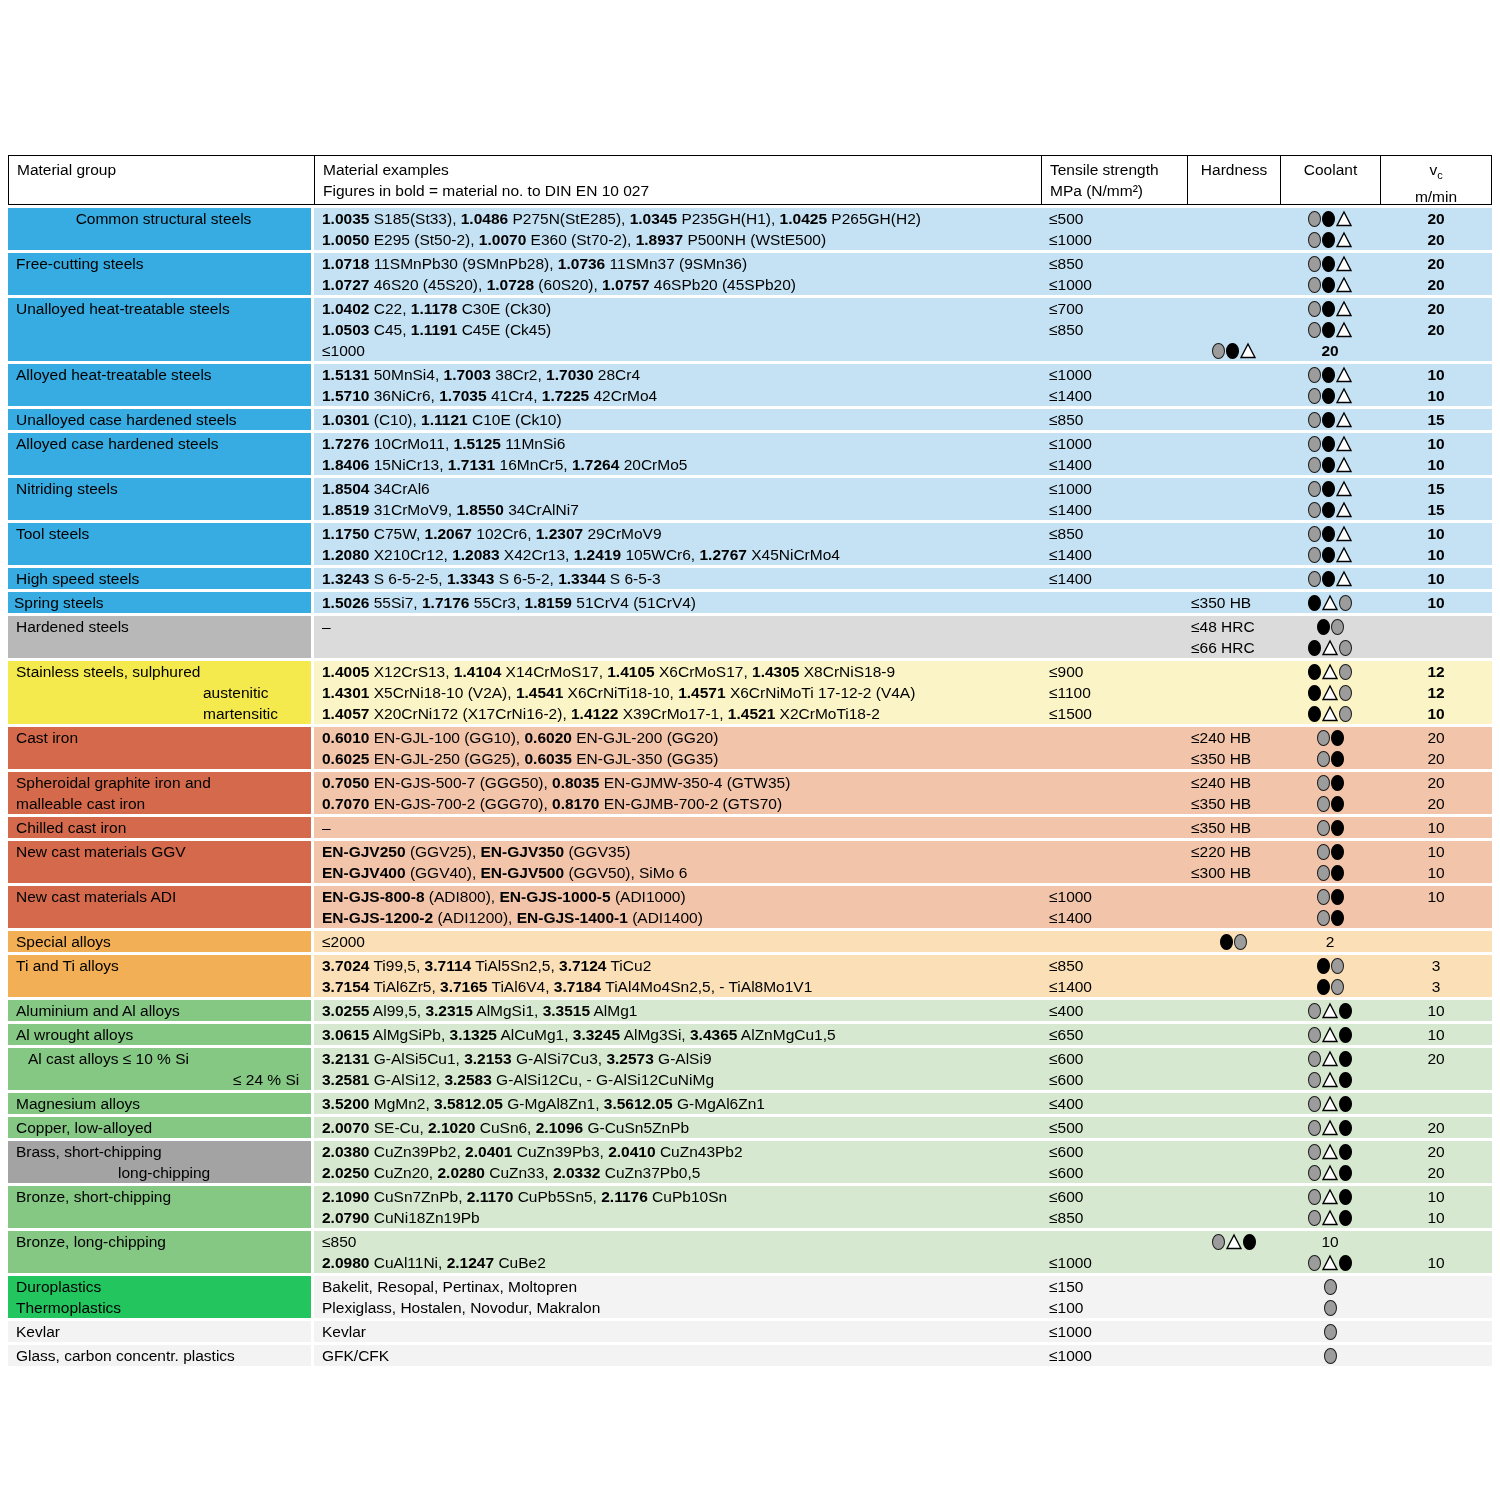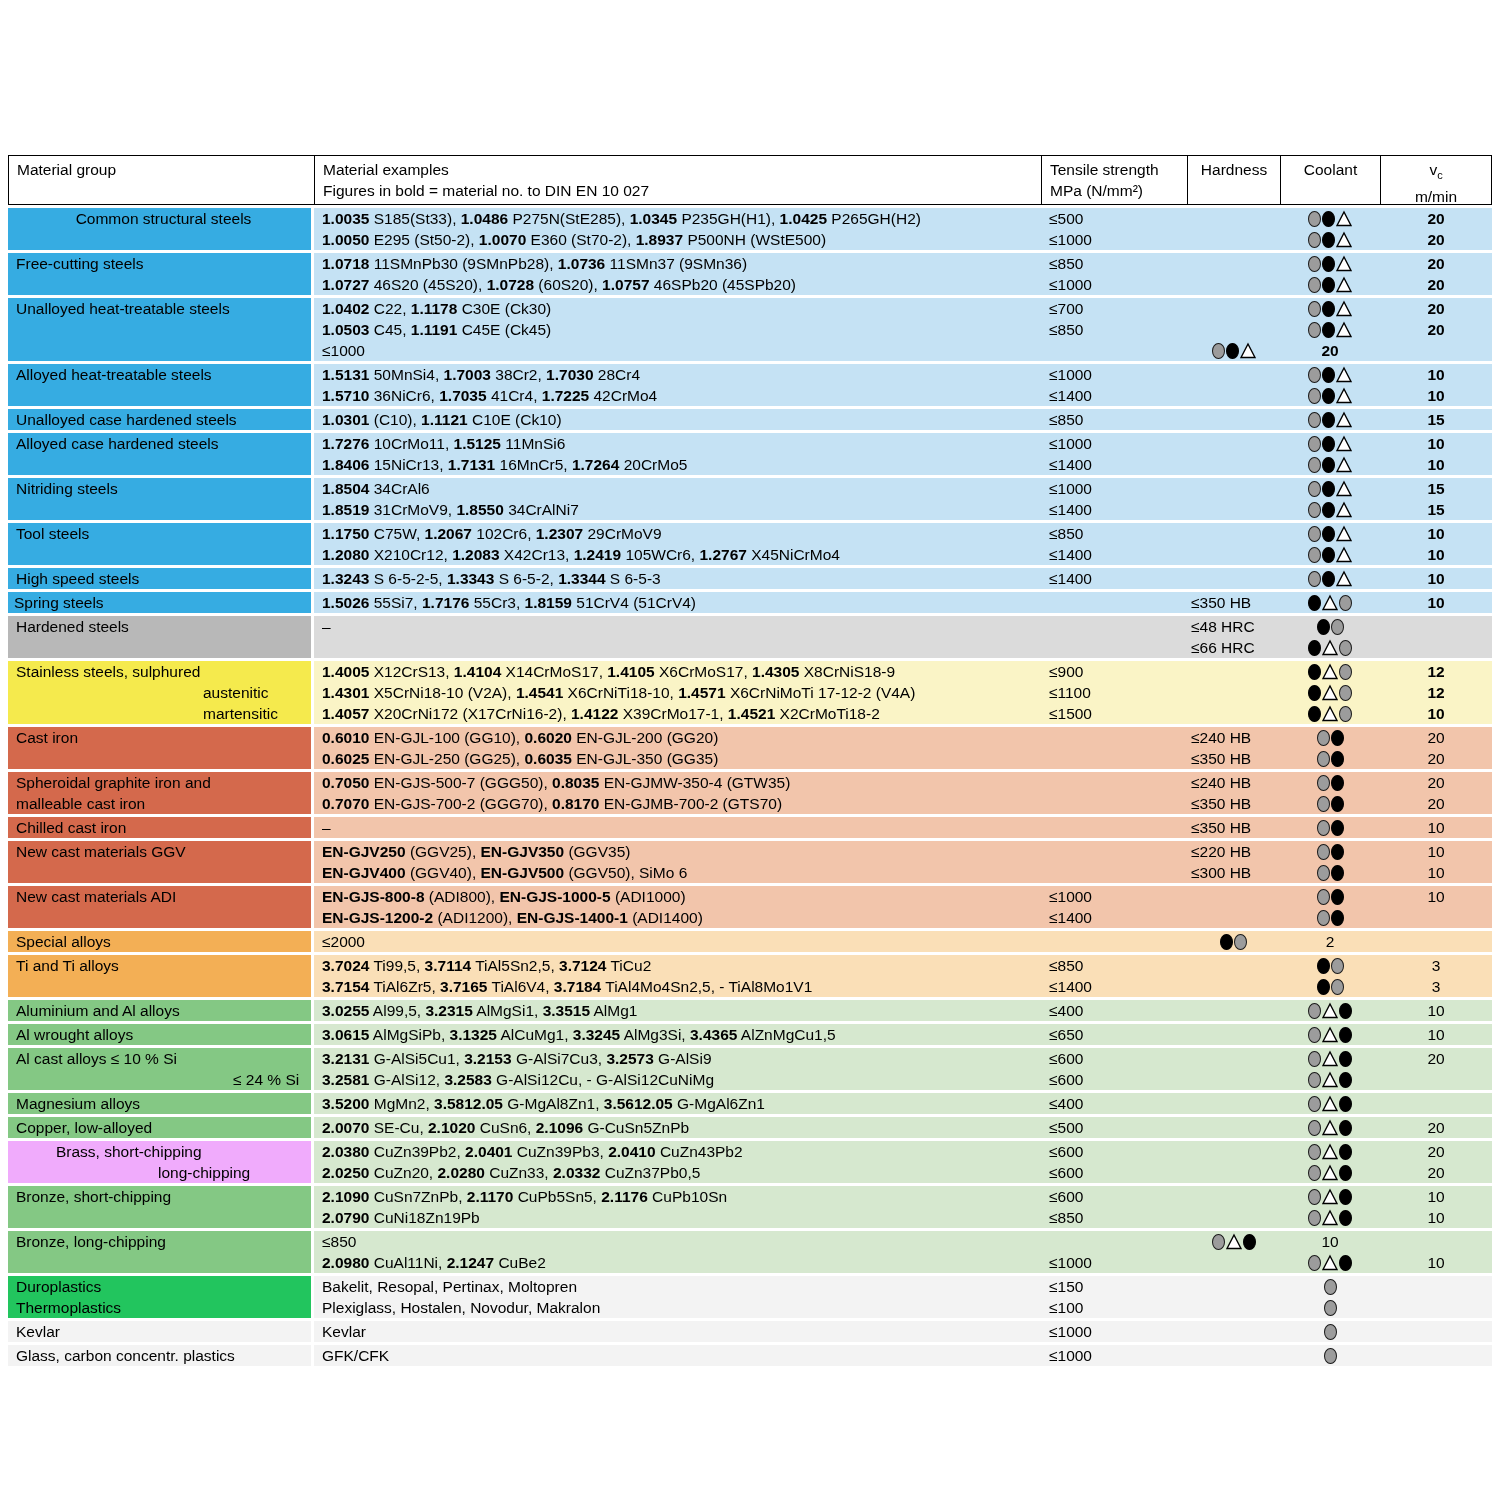--- a/index.html
+++ b/index.html
@@ -646,21 +646,21 @@
                 <polygon points="8,2 15,15.5 1,15.5" fill="#ffffff" stroke="#000" stroke-width="1.4"></polygon>
               </svg>
               <span class="circ black"></span>
             </div>
             <div class="cell vc">10</div>
           </div>
         </div>
       </div>
       <div class="band">
         <div class="label-cell" style="background: rgb(132, 200, 132);">
-          <div class="label-line" style="padding-left: 8px;">Al cast alloys ≤ 10 % Si</div>
+          <div class="label-line" style="padding-left: 8px; margin-left: 12px;">Al cast alloys ≤ 10 % Si</div>
           <div class="label-line" style="padding-left: 225px;">≤ 24 % Si</div>
         </div>
         <div class="rows" style="background: rgb(214, 232, 207);">
           <div class="row">
             <div class="cell ex"><span class="b">3.2131</span><span> G-AlSi5Cu1, </span><span class="b">3.2153</span><span> G-AlSi7Cu3, </span><span class="b">3.2573</span><span> G-AlSi9</span></div>
             <div class="cell ts">≤600</div>
             <div class="cell hd"></div>
             <div class="cell cl">
               <span class="circ gray"></span>
               <svg width="16" height="17" class="tri">
@@ -719,21 +719,21 @@
               <svg width="16" height="17" class="tri">
                 <polygon points="8,2 15,15.5 1,15.5" fill="#ffffff" stroke="#000" stroke-width="1.4"></polygon>
               </svg>
               <span class="circ black"></span>
             </div>
             <div class="cell vc">20</div>
           </div>
         </div>
       </div>
       <div class="band">
-        <div class="label-cell" style="background: #f0abfc; padding-left: 40px;">
+        <div class="label-cell" style="background: #a3a3a3;">
           <div class="label-line" style="padding-left: 8px;">Brass, short-chipping</div>
           <div class="label-line" style="padding-left: 110px;">long-chipping</div>
         </div>
         <div class="rows" style="background: rgb(214, 232, 207);">
           <div class="row">
             <div class="cell ex"><span class="b">2.0380</span><span> CuZn39Pb2, </span><span class="b">2.0401</span><span> CuZn39Pb3, </span><span class="b">2.0410</span><span> CuZn43Pb2</span></div>
             <div class="cell ts">≤600</div>
             <div class="cell hd"></div>
             <div class="cell cl">
               <span class="circ gray"></span>

